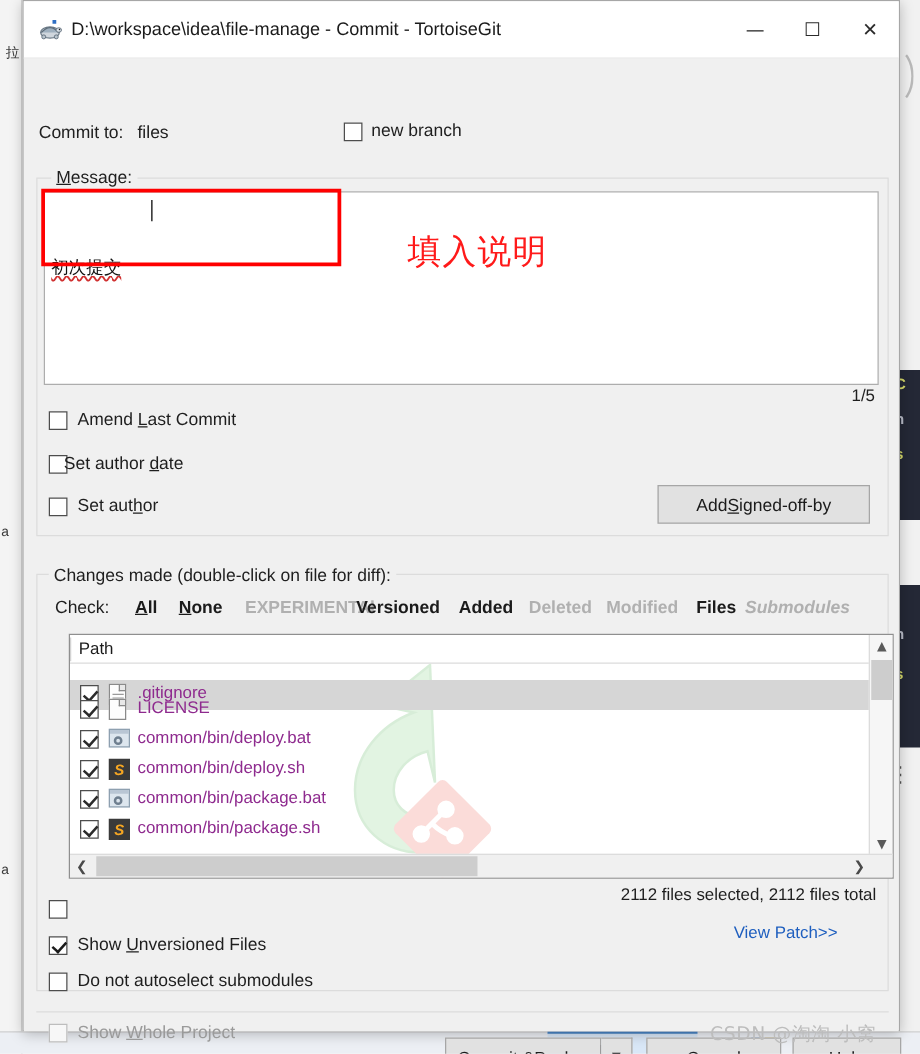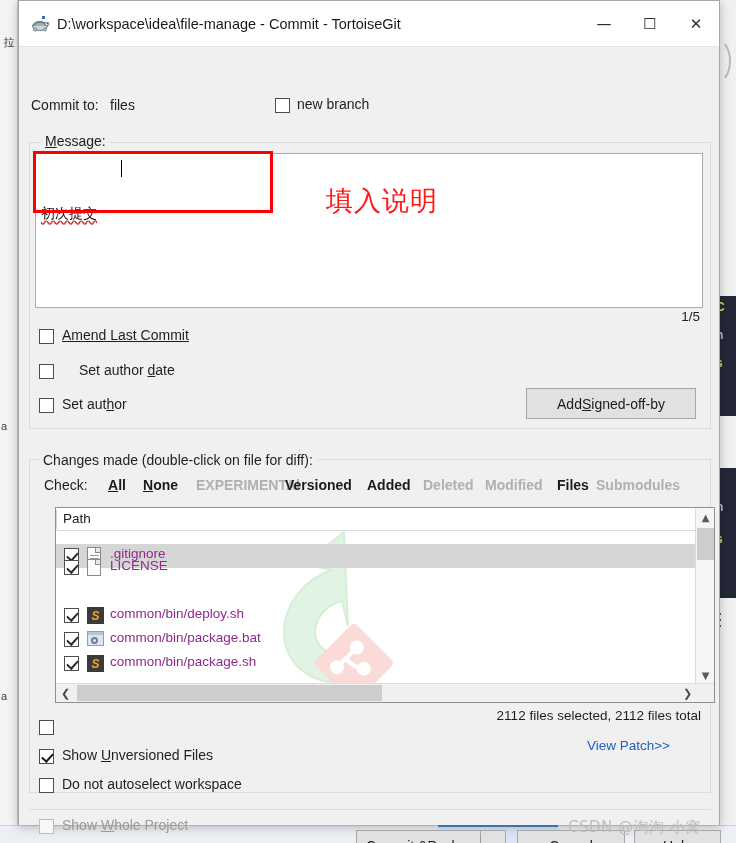--- a/index.html
+++ b/index.html
@@ -359,43 +359,43 @@
 
     <div id="msgbox">
       <div id="msg-text">初次提交</div>
       <div id="msg-caret"></div>
     </div>
     <div id="red-box"></div>
     <div id="red-anno">填入说明</div>
     <div id="msg-counter">1/5</div>
 
     <div class="cb" style="left:20px; top:282px;"></div>
-    <div class="cb-label" style="left:43px; top:280px;text-decoration:underline;">Amend <span class="u">L</span>ast Commit</div>
+    <div class="cb-label" style="left:43px; top:280px;">Amend <span class="u">L</span>ast Commit</div>
 
     <div class="cb" style="left:20px; top:317px;"></div>
-    <div class="cb-label" style="left:60px; top:315px;text-align:right;">Set author <span class="u">d</span>ate</div>
+    <div class="cb-label" style="left:32px; top:315px;text-align:right;">Set author <span class="u">d</span>ate</div>
 
     <div class="cb" style="left:20px; top:351px;"></div>
     <div class="cb-label" style="left:43px; top:349px;">Set aut<span class="u">h</span>or</div>
 
     <div class="btn" id="btn-signedoff">Add <span class="u" style="display:inline">S</span>igned-off-by</div>
 
     <div class="groupbox" id="changes-group"></div>
     <div class="group-legend" id="changes-legend">Changes made (double-click on file for diff):</div>
 
     <div id="check-word">Check:</div>
     <div class="flink" style="left:89px;"><span class="u">A</span>ll</div>
     <div class="flink" style="left:124px;"><span class="u">N</span>one</div>
     <div class="flink off" style="left:177px;">EXPERIMENTAl</div>
     <div class="flink" style="left:266px;">Versioned</div>
     <div class="flink" style="left:348px;">Added</div>
     <div class="flink off" style="left:404px;">Deleted</div>
     <div class="flink off" style="left:466px;">Modified</div>
     <div class="flink" style="left:538px;">Files</div>
-    <div class="flink off" style="left:577px;">Submodules</div>
+    <div class="flink off" style="left:577px;font-style:italic;">Submodules</div>
 
     <div id="list">
 
       <div id="list-watermark">
         <svg width="200" height="200" viewBox="0 0 200 200">
           <path d="M118 28 L78 60 L105 66 C78 76 58 100 58 128 C58 158 82 178 110 178 C120 178 128 176 134 172 L120 146 C117 148 114 149 110 149 C98 149 89 140 89 128 C89 114 100 101 116 97 L122 122 Z" fill="#9fd9a0" stroke="#7cc47e" stroke-width="2"></path>
           <g transform="translate(128,118) rotate(45)">
             <rect x="0" y="0" width="58" height="58" fill="#f08a80" rx="5"></rect>
             <g fill="none" stroke="#ffffff" stroke-width="4">
               <circle cx="20" cy="16" r="5" fill="#ffffff"></circle>
@@ -428,20 +428,29 @@
       <div class="row" style="top:48px;">
         <div class="row-cb"></div>
         <div class="row-icon">
           <div class="ico-doc">
               <div class="fold"></div>
             </div>
         </div>
         <div class="row-name">LICENSE</div>
       </div>
 
+      <div class="row" style="top:72px;">
+        <div class="row-cb"></div>
+        <div class="row-icon">
+          <div class="ico-bat">
+              <div class="gear"></div>
+            </div>
+        </div>
+        <div class="row-name">common/bin/deploy.bat</div>
+      </div>
 
       <div class="row" style="top:96px;">
         <div class="row-cb"></div>
         <div class="row-icon">
           <div class="ico-sh">
               <span>S</span>
             </div>
         </div>
         <div class="row-name">common/bin/deploy.sh</div>
       </div>
@@ -481,21 +490,21 @@
 
     <div id="files-status">2112 files selected, 2112 files total</div>
     <div id="view-patch">View Patch&gt;&gt;</div>
 
     <div class="cb" style="left:20px; top:673px;"></div>
 
     <div class="cb checked" style="left:20px; top:702px;"></div>
     <div class="cb-label" style="left:43px; top:700px;">Show <span class="u">U</span>nversioned Files</div>
 
     <div class="cb" style="left:20px; top:731px;"></div>
-    <div class="cb-label" style="left:43px; top:729px;">Do not autoselect workspace</div>
+    <div class="cb-label" style="left:43px; top:729px;">Do not autoselect submodules</div>
 
     <div id="bottom-sep"></div>
 
     <div class="cb disabled" style="left:20px; top:772px;"></div>
     <div class="cb-label dim" style="left:43px; top:770px;">Show <span class="u">W</span>hole Project</div>
 
     <div class="btn" id="btn-commit">Commit &amp; <span class="u">P</span>ush</div>
     <div id="btn-commit-div"></div>
     <div id="btn-commit-arrow">▼</div>
     <div class="btn" id="btn-cancel">Cancel</div>

